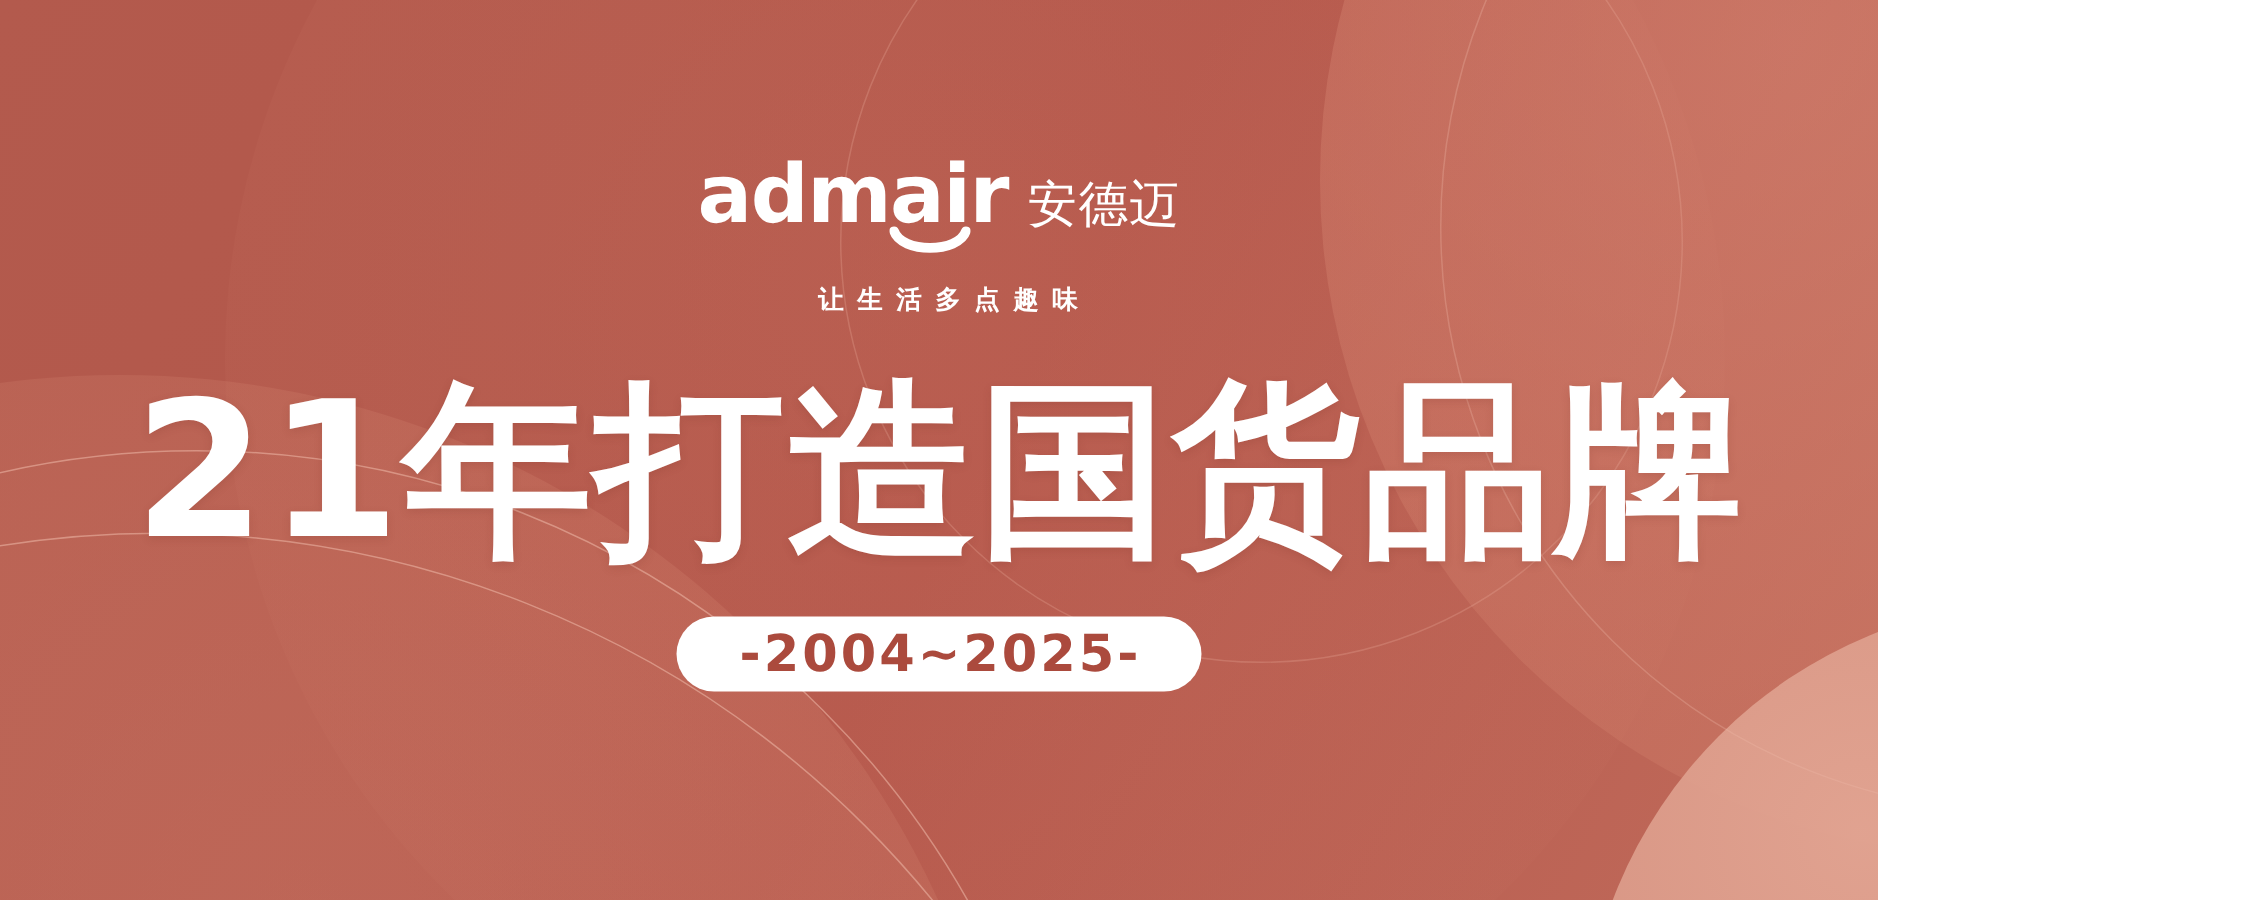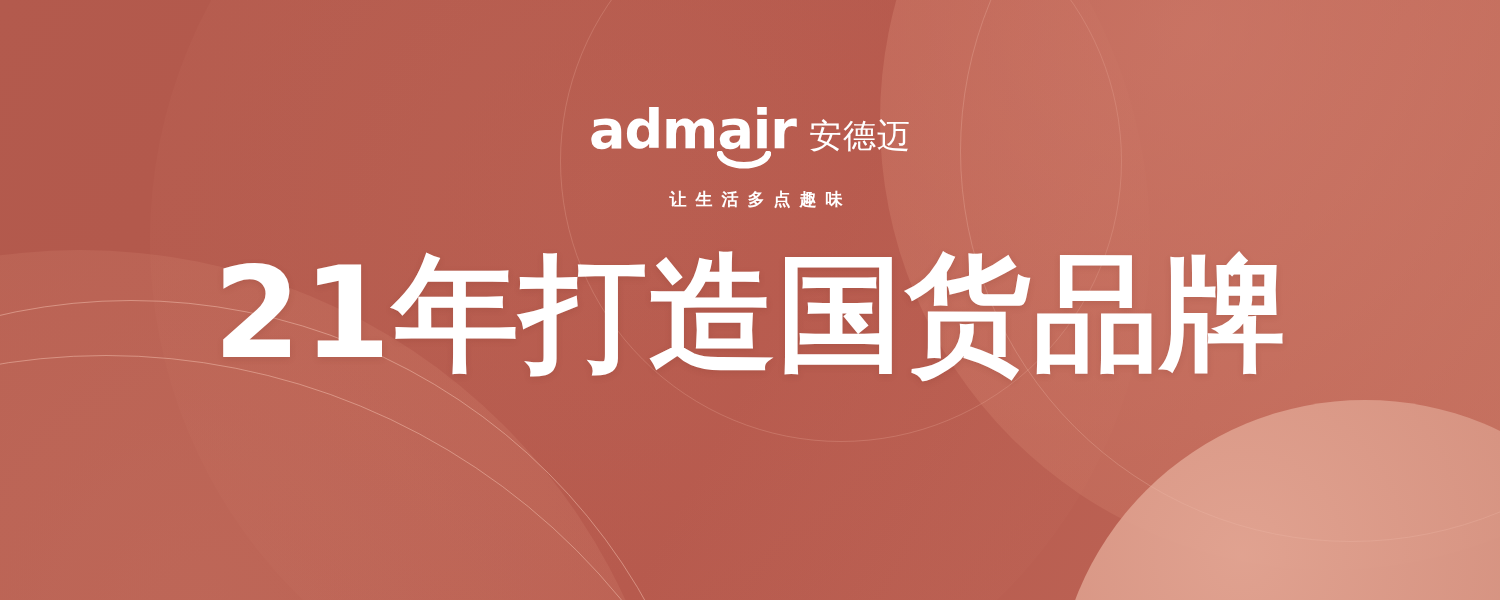--- a/index.html
+++ b/index.html
@@ -6,21 +6,21 @@
     margin: 0;
     padding: 0;
     background: #ffffff;
   }
   body {
     font-family: "Liberation Sans", "DejaVu Sans", sans-serif;
   }
 
   .banner {
     position: relative;
-    width: 1500px;
+    width: 1252px;
     height: 600px;
     overflow: hidden;
     background: #6d28d9;
   }
 
   
   .bg-layer {
     position: absolute;
     inset: 0;
     overflow: hidden;
@@ -250,15 +250,18 @@
           <path d="M3 3 C 8 18, 46 18, 51 3" fill="none" stroke="#ffffff" stroke-width="6.5" stroke-linecap="round"></path>
         </svg>
         <div class="logo-cn">安德迈</div>
       </div>
     </div>
 
     <div class="tagline">让生活多点趣味</div>
 
     <div class="headline">21年打造国货品牌</div>
 
+    <div class="badge-wrap">
+      <div class="badge">-2004~2025-</div>
+    </div>
 
   </div>
 </div>
 
 </body></html>

